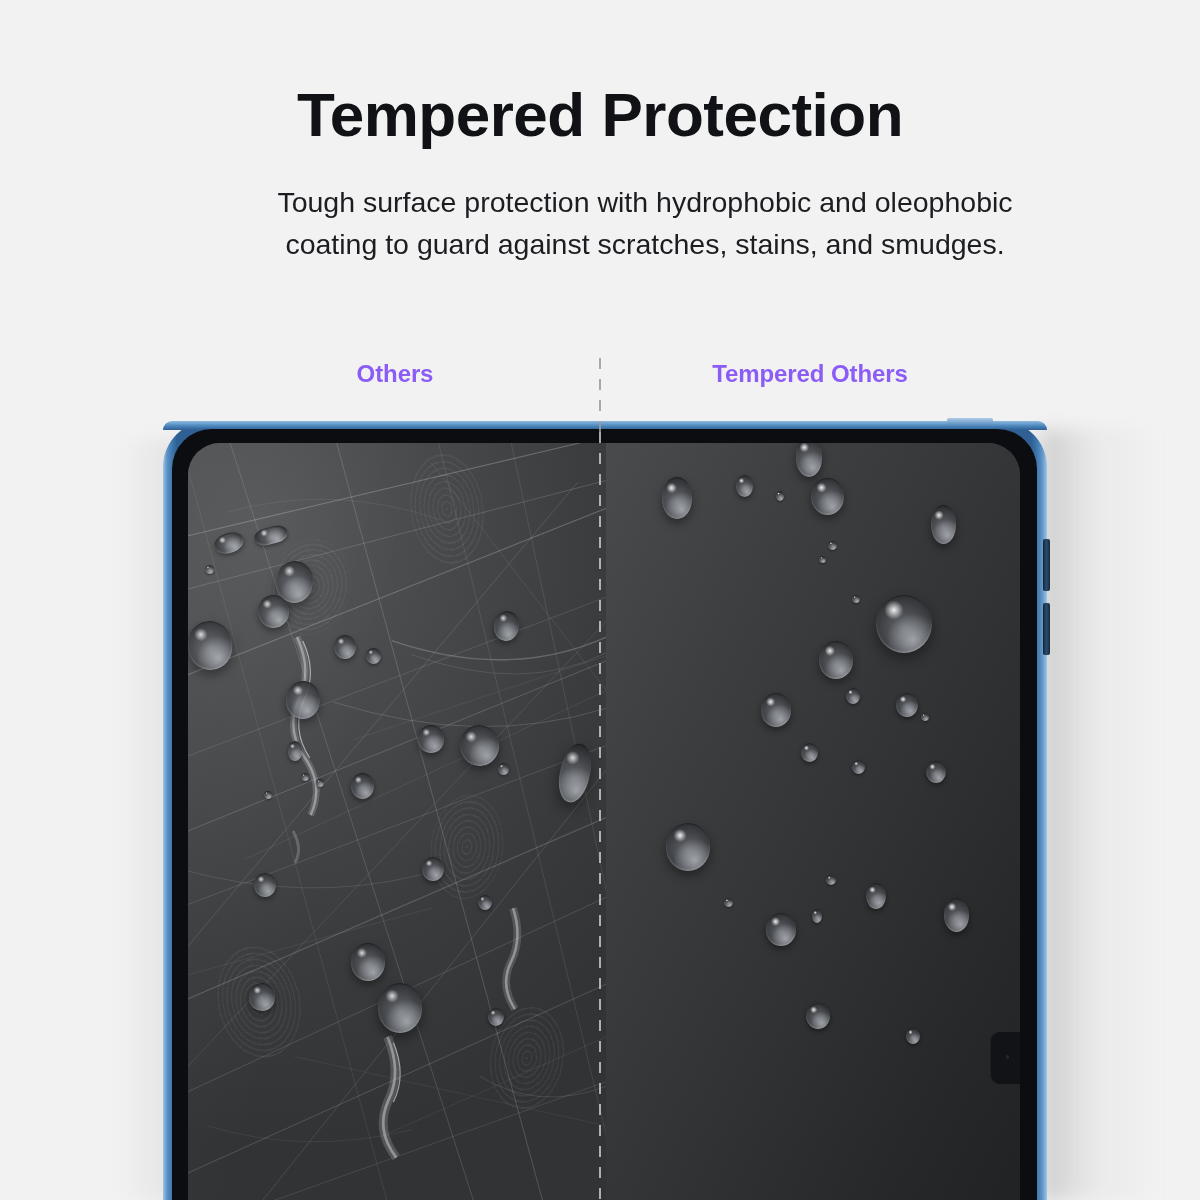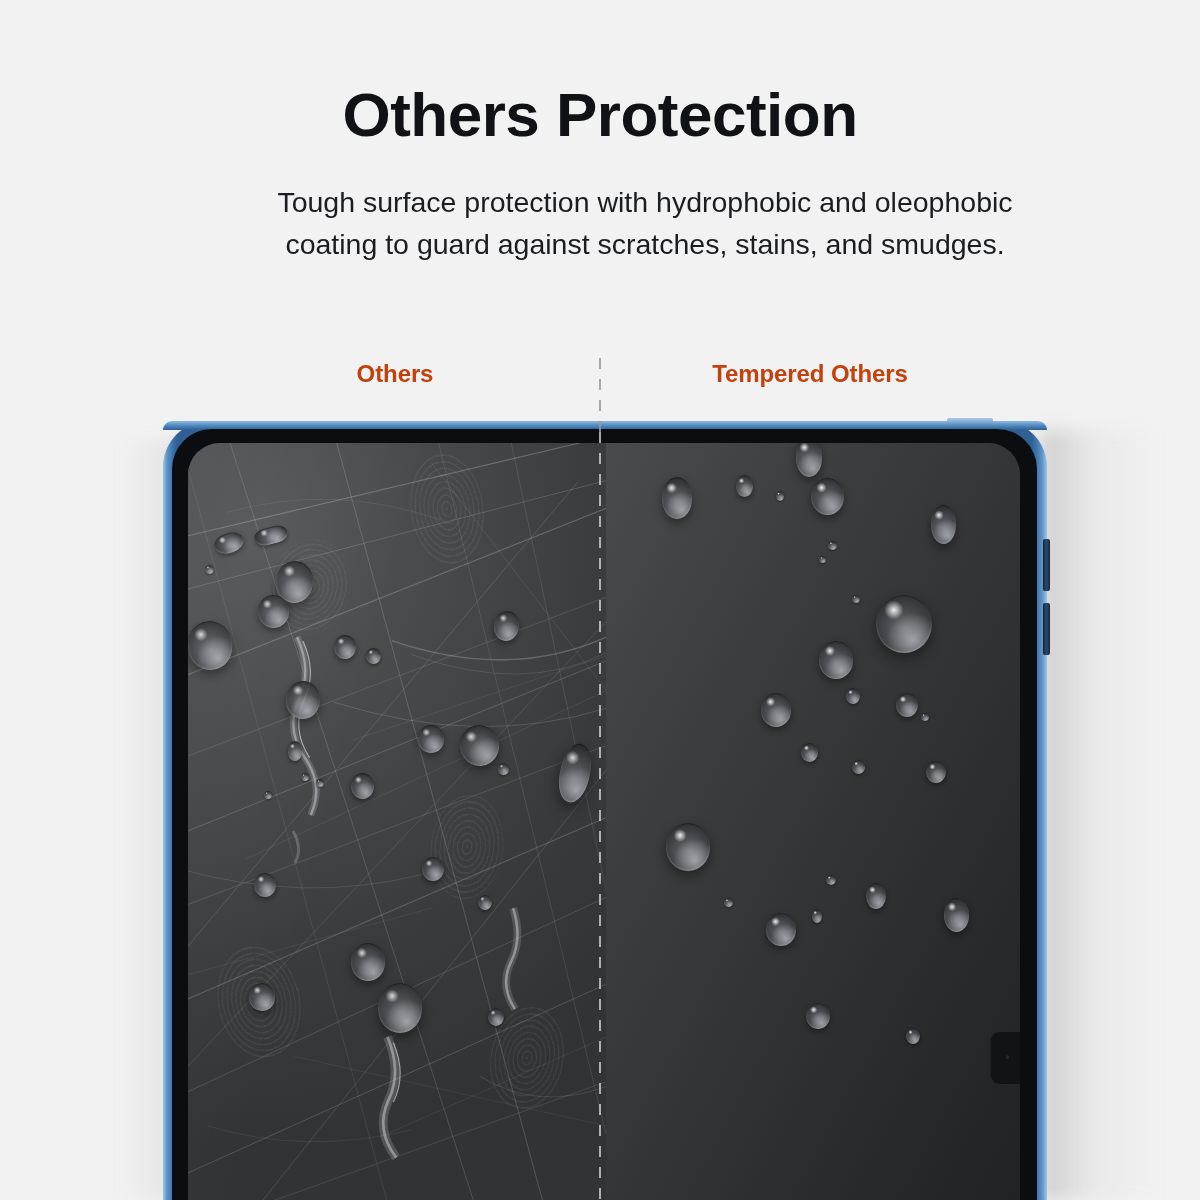--- a/index.html
+++ b/index.html
@@ -25,21 +25,21 @@
     text-align:center;
     font-size:28.5px; font-weight:400; color:#1b1d21;
     line-height:1.46;
     margin-left:45px;
   }
   .subline span { display:block; }
 
   
   .cmp-label {
     position:absolute; top:360px;
-    font-size:24px; font-weight:700; color:#c2410c;
+    font-size:24px; font-weight:700; color:#8b5cf6;
     letter-spacing:-0.1px;
   }
   .cmp-label.left  { left:240px; width:310px; text-align:center; }
   .cmp-label.right { left:655px; width:310px; text-align:center; }
 
   
   .divider {
     position:absolute; left:599px; top:358px; width:2px; height:842px;
     background-image:linear-gradient(to bottom,#9b9b9b 0 11px, rgba(0,0,0,0) 11px 21px);
     background-size:2px 21px;
@@ -157,21 +157,21 @@
   .glass-sheen {
     position:absolute; inset:0; z-index:20; pointer-events:none;
     background:linear-gradient(105deg, rgba(255,255,255,.045) 0%, rgba(255,255,255,0) 24%);
   }
 </style>
 </head>
 <body>
 
 <div id="stage">
 
-  <div class="headline">Others Protection</div>
+  <div class="headline">Tempered Protection</div>
   <div class="subline">
     <span>Tough surface protection with hydrophobic and oleophobic</span>
     <span>coating to guard against scratches, stains, and smudges.</span>
   </div>
 
   <div class="cmp-label left">Others</div>
   <div class="cmp-label right">Tempered Others</div>
 
   <div class="divider" style="height:74px;"></div>
 

